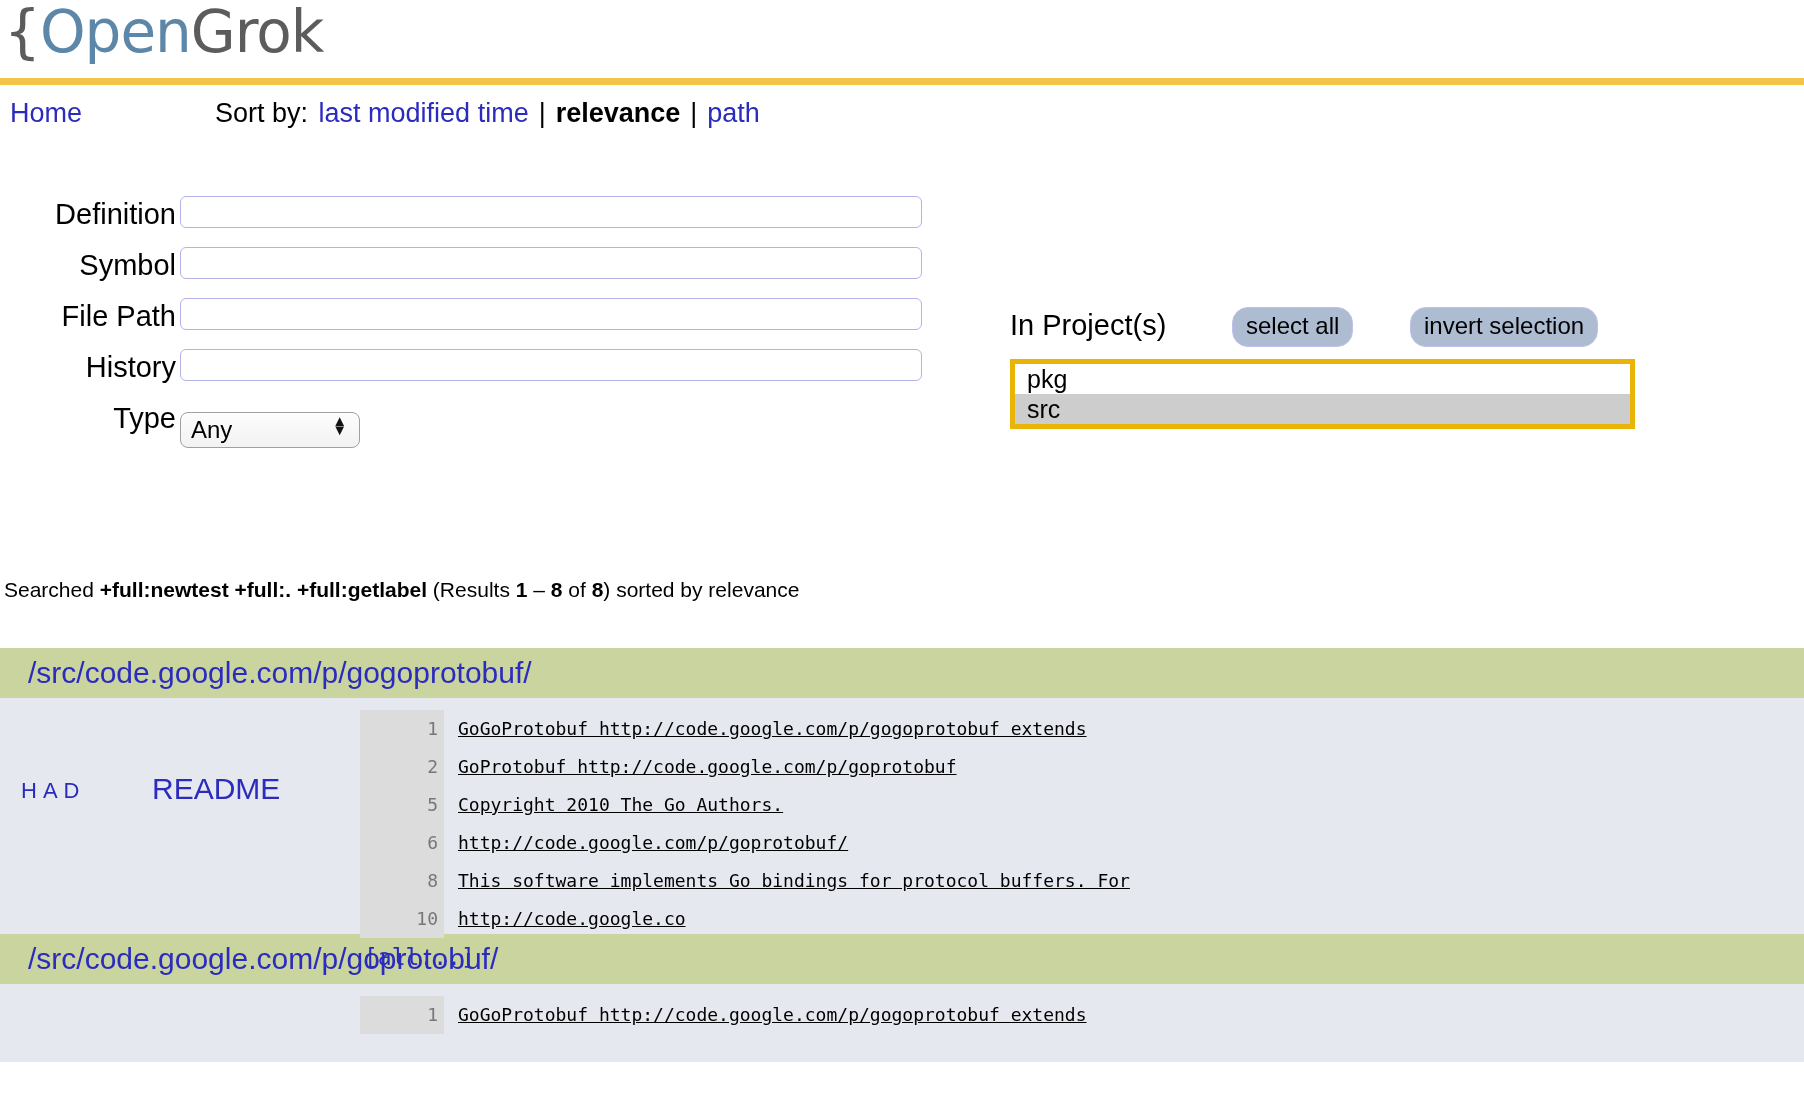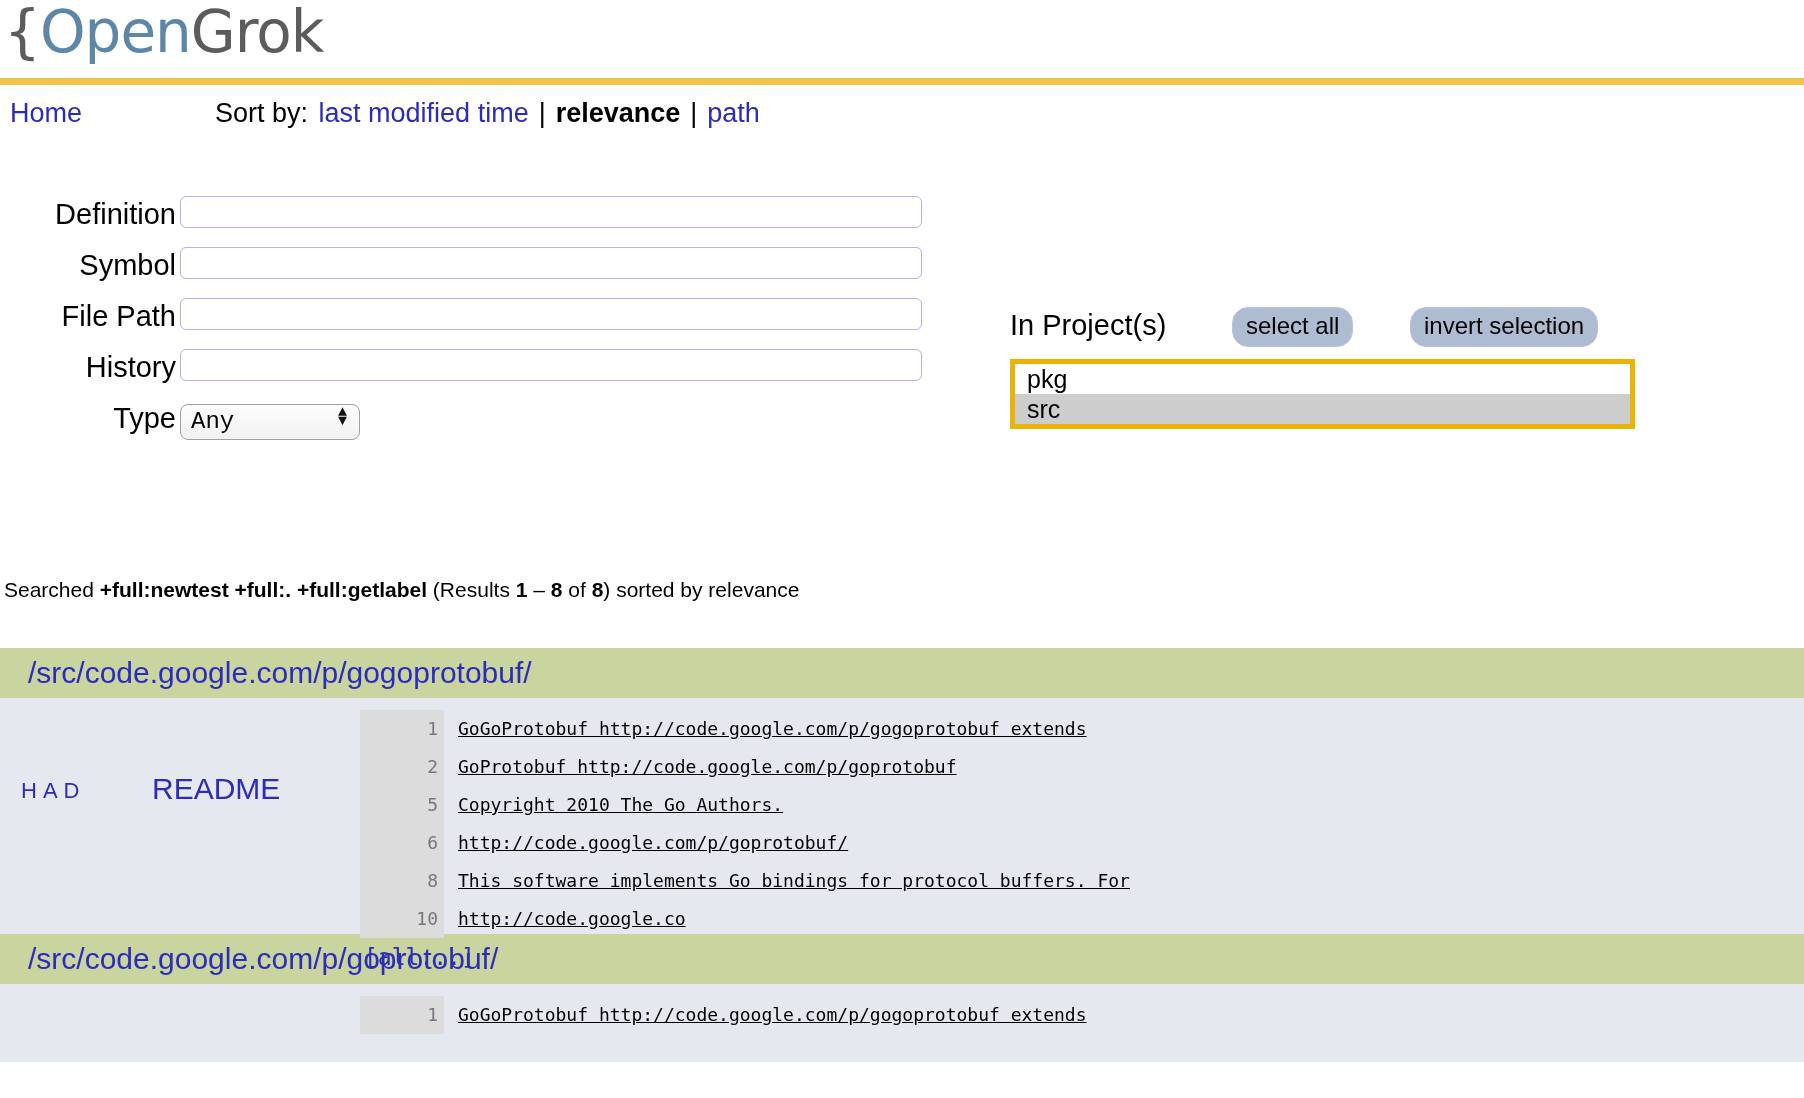--- a/index.html
+++ b/index.html
@@ -121,29 +121,29 @@
   #row-full    { top: 8px; }
   #row-def     { top: 59px; }
   #row-sym     { top: 110px; }
   #row-path    { top: 161px; }
   #row-hist    { top: 212px; }
   #row-type    { top: 263px; }
 
   #type-select {
     position: absolute;
     left: 180px;
-    top: 4px;
+    top: 12px;
     width: 180px;
     height: 36px;
     box-sizing: border-box;
     border: 1px solid #a0a0a0;
     border-radius: 8px;
     background: linear-gradient(#fdfdfd, #f2f2f2);
     font-size: 24px;
-    font-family: Liberation Mono, monospace;
+    font-family: Liberation Sans, sans-serif;
     padding-left: 10px;
     line-height: 34px;
     cursor: pointer;
     color: #000;
   }
   #type-arrows {
     position: absolute;
     right: 12px;
     top: 3px;
     line-height: 9px;

